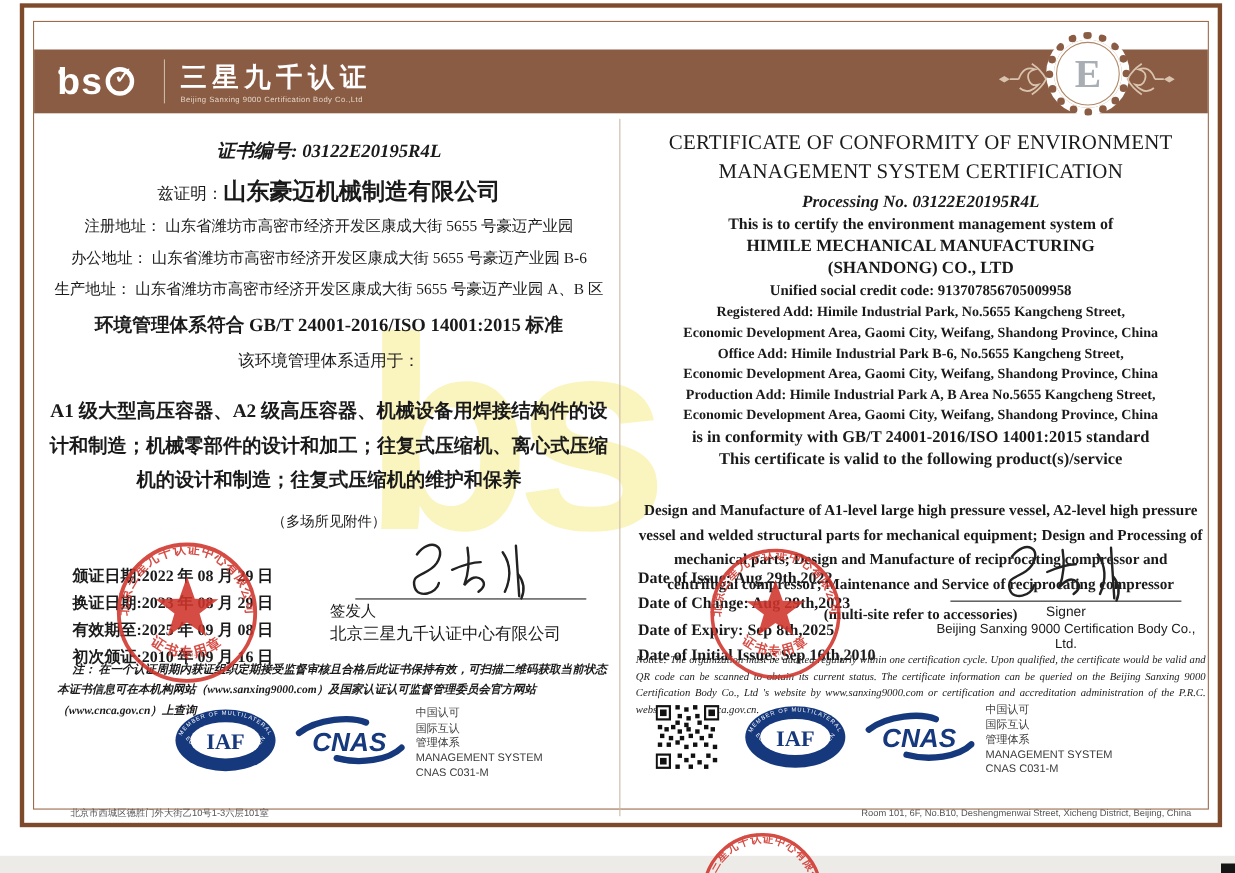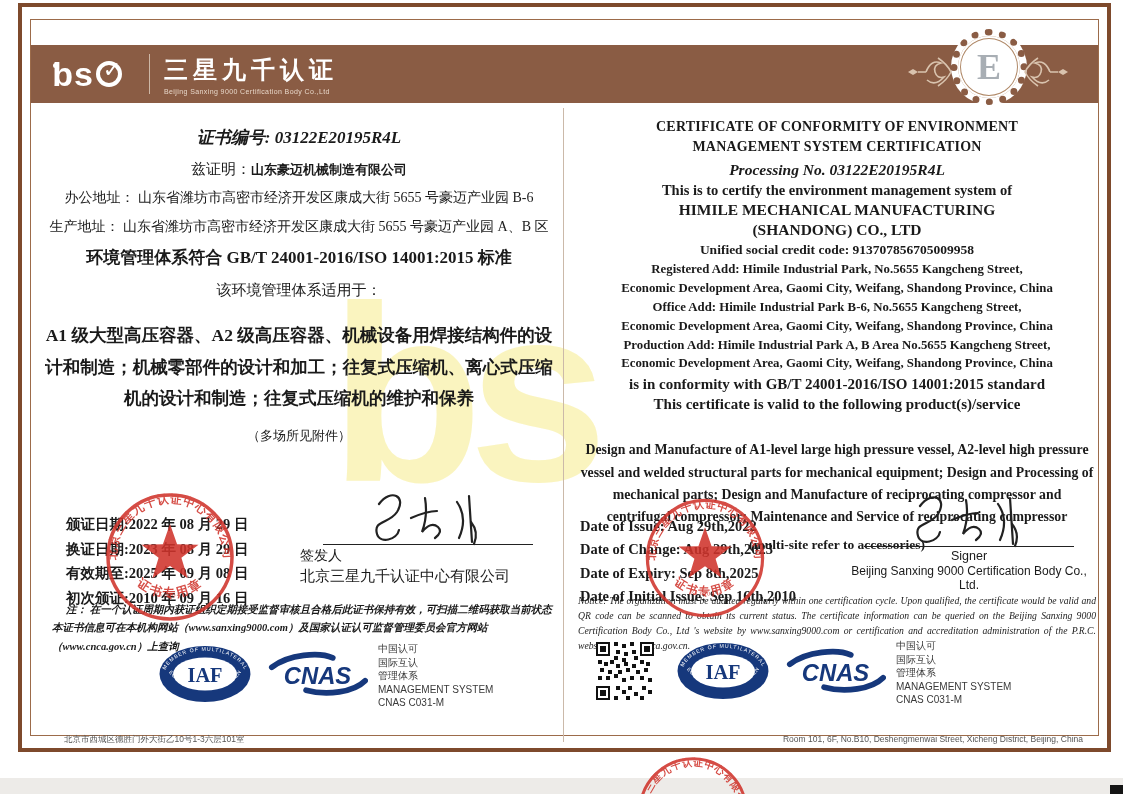--- a/index.html
+++ b/index.html
@@ -42,42 +42,42 @@
 
   
   .col { position:absolute; top:112px; width:522px; text-align:center; z-index:1; }
   .col-left { left:38px; }
   .col-right { left:576px; }
 
   
   .cn-title { font-size:27px; font-weight:bold; letter-spacing:3px; margin-top:14px; }
   .cn-certno { font-size:17px; font-weight:bold; font-style:italic; margin-top:14px; }
   .cn-certify { font-size:15px; margin-top:11px; }
-  .cn-company { font-size:13px; font-weight:bold; font-style:normal; }
+  .cn-company { font-size:21px; font-weight:bold; font-style:normal; }
   .cn-code { font-size:15px; margin-top:9px; }
   .cn-addrs { margin-top:5px; font-size:14px; line-height:2.05; }
   .cn-standard { font-size:17px; font-weight:bold; margin-top:5px; }
   .cn-applies { font-size:15px; margin-top:12px; }
   .cn-scope { font-size:17.5px; font-weight:600; line-height:1.8; margin-top:20px; padding:0 6px; }
   .cn-attach { font-size:13px; margin-top:12px; }
   .cn-dates { position:absolute; left:28px; top:400px; text-align:left; font-size:14.5px; font-weight:bold; line-height:1.7; }
   .signer-block { position:absolute; left:262px; top:376px; width:256px; text-align:left; }
   .signature-svg { display:block; margin:0 auto; }
   .signer-label { font-size:14px; margin-top:2px; }
   .signer-org-cn { font-size:15px; margin-top:2px; }
   .cn-notes { position:absolute; left:6px; top:489px; width:512px; text-align:left; font-size:10.5px;
               font-style:italic; font-weight:bold; line-height:1.75; }
   .cn-notes .n1 { padding-left:22px; }
   .cn-notes .n2 { padding-left:8px; }
   .footer-text { position:absolute; top:734px; font-family:"Liberation Sans",sans-serif; font-size:8.5px; color:#555; z-index:2; }
   .footer-left { left:64px; }
   .footer-right { right:40px; }
 
   
-  .en-title { font-size:14px; font-weight:bold; line-height:1.4; margin-top:5px; letter-spacing:.2px; }
+  .en-title { font-size:19px; font-weight:normal; line-height:1.4; margin-top:5px; letter-spacing:.2px; }
   .en-certno { font-size:15.5px; font-weight:bold; font-style:italic; margin-top:5px; }
   .en-certify { font-size:14.5px; font-weight:bold; margin-top:3px; }
   .en-comp { font-size:15.5px; font-weight:bold; line-height:1.3; margin-top:1px; }
   .en-code { font-size:13.5px; font-weight:bold; margin-top:2px; }
   .en-addrs { font-size:12.8px; font-weight:bold; line-height:1.47; margin-top:2px; }
   .en-conformity { font-size:15px; font-weight:bold; margin-top:3px; }
   .en-valid { font-size:15px; font-weight:bold; margin-top:3px; }
   .en-scope { font-size:13.8px; font-weight:bold; line-height:1.62; margin-top:26px; padding:0 4px; }
   .en-multisite { font-size:13.5px; font-weight:bold; margin-top:8px; }
   .en-dates { position:absolute; left:4px; top:403px; text-align:left; font-size:14.5px; font-weight:bold; line-height:1.62; }
@@ -142,20 +142,21 @@
 </svg>
 
 <div class="divider-v"></div>
 
 <div class="col col-left">
   <div class="cn-certno">证书编号: 03122E20195R4L</div>
   <div class="cn-certify">
     <span>兹证明：</span><span class="cn-company">山东豪迈机械制造有限公司</span>
   </div>
   <div class="cn-addrs">
+    <div>注册地址： 山东省潍坊市高密市经济开发区康成大街 5655 号豪迈产业园</div>
     <div>办公地址： 山东省潍坊市高密市经济开发区康成大街 5655 号豪迈产业园 B-6</div>
     <div>生产地址： 山东省潍坊市高密市经济开发区康成大街 5655 号豪迈产业园 A、B 区</div>
   </div>
   <div class="cn-standard">环境管理体系符合 GB/T 24001-2016/ISO 14001:2015 标准</div>
   <div class="cn-applies">该环境管理体系适用于：</div>
   <div class="cn-scope">A1 级大型高压容器、A2 级高压容器、机械设备用焊接结构件的设计和制造；机械零部件的设计和加工；往复式压缩机、离心式压缩机的设计和制造；往复式压缩机的维护和保养</div>
   <div class="cn-attach">（多场所见附件）</div>
 
   <div class="cn-dates">
     <div>颁证日期:2022 年 08 月 29 日</div>

